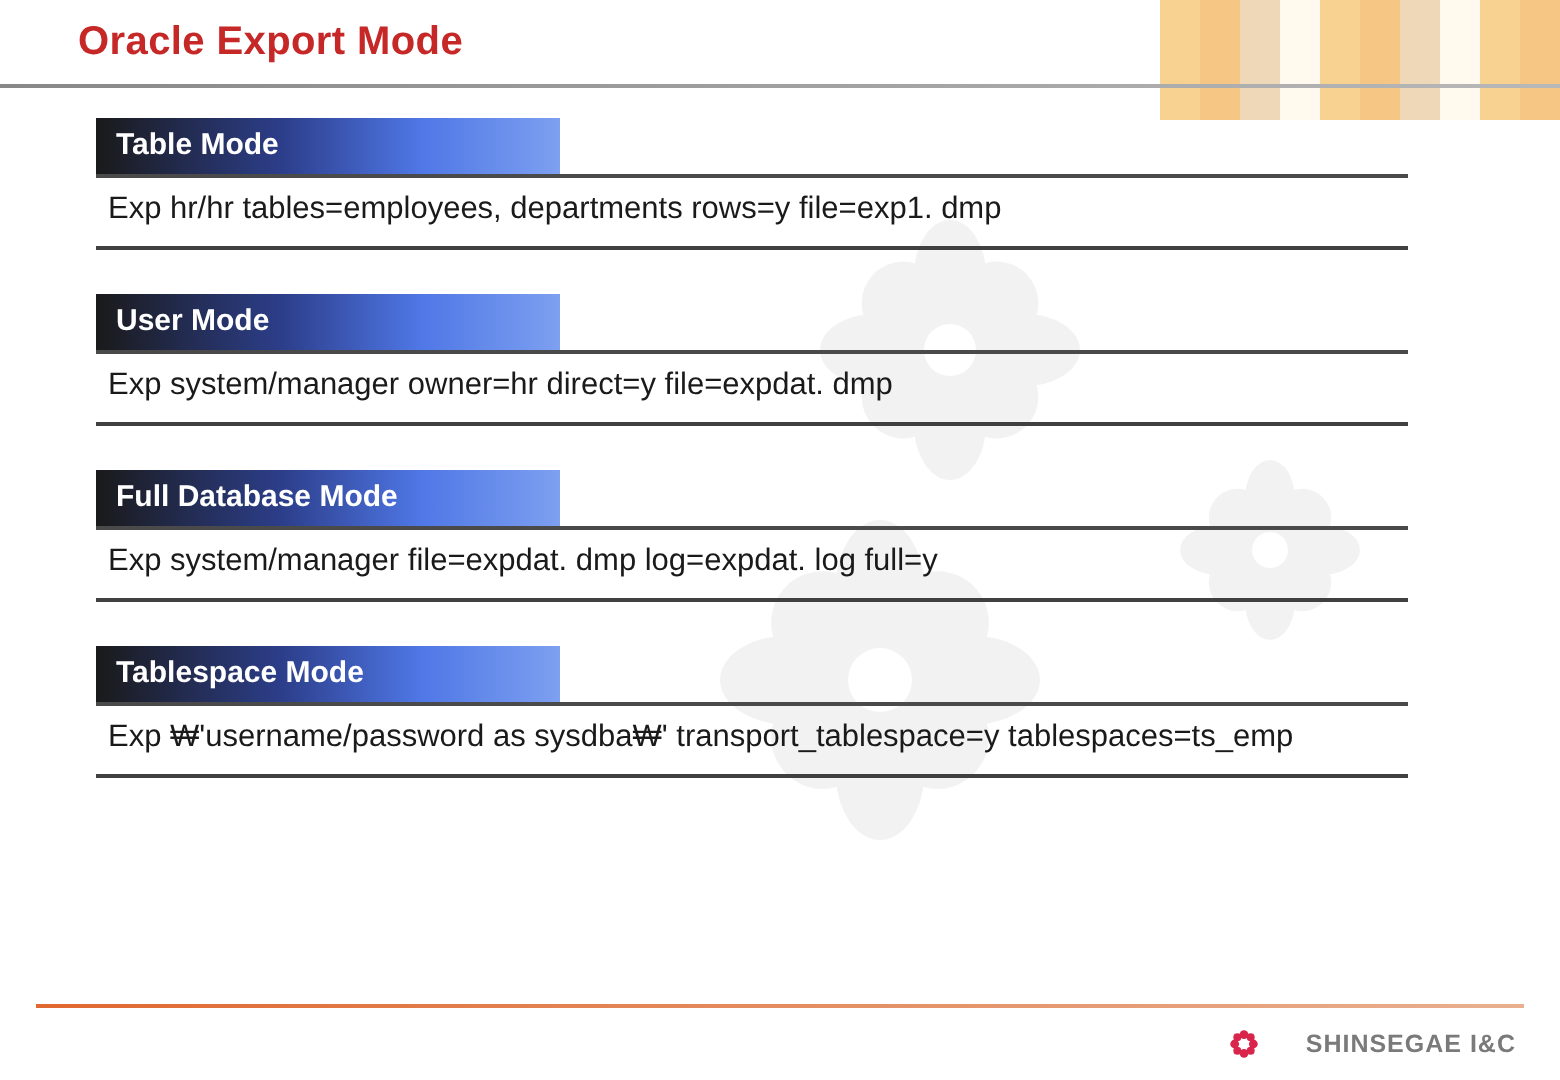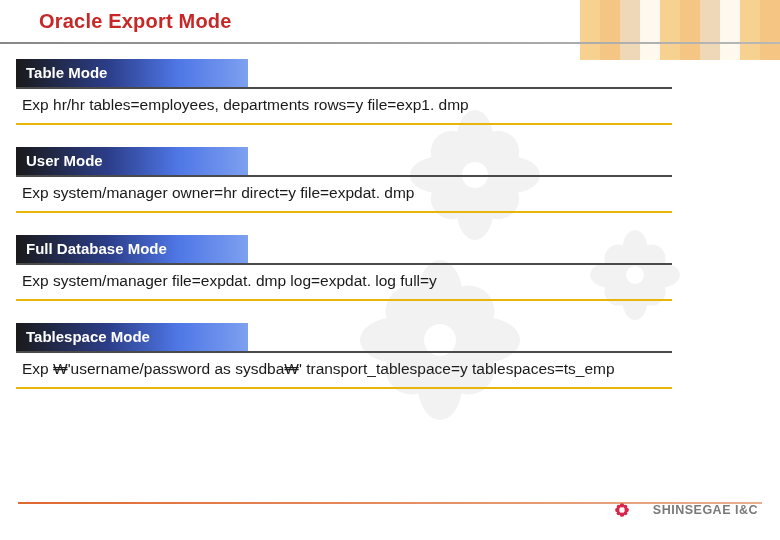--- a/index.html
+++ b/index.html
@@ -50,58 +50,58 @@
     z-index: 0;
   }
   .flower svg { display: block; }
   .f1 { left: 410px; top: 110px; width: 130px; height: 130px; opacity: 0.10; }
   .f2 { left: 360px; top: 260px; width: 160px; height: 160px; opacity: 0.10; }
   .f3 { left: 590px; top: 230px; width: 90px;  height: 90px;  opacity: 0.10; }
 
   .content {
     position: relative;
     z-index: 3;
-    padding: 20px 30px 0 16px;
+    padding: 20px 30px 0 48px;
   }
 
   .section { margin-bottom: 22px; }
 
   .section-title {
     display: inline-block;
     width: 232px;
     padding: 5px 10px 6px 10px;
     color: #ffffff;
     font-weight: 700;
     font-size: 15px;
     background: linear-gradient(90deg, #1a1a1a 0%, #2c3e8a 40%, #4f77e6 70%, #7da0f0 100%);
     box-sizing: border-box;
   }
 
   .section-body {
     border-top: 2px solid #4a4a4a;
-    border-bottom: 2px solid #eab308;
+    border-bottom: 2px solid #404040;
     padding: 6px 8px 7px 6px;
     font-size: 15.5px;
     color: #1a1a1a;
     line-height: 1.35;
     width: 656px;
     box-sizing: border-box;
   }
 
   .footer-line {
     position: absolute;
     left: 18px; right: 18px;
     bottom: 36px;
     height: 2px;
     background: linear-gradient(90deg, #e06830 0%, #e8b090 100%);
   }
   .footer-logo {
     position: absolute;
     right: 22px;
-    bottom: 22px;
+    bottom: 10px;
     display: flex;
     align-items: center;
     gap: 23px;
   }
   .footer-logo .mark {
     width: 16px; height: 16px;
   }
   .footer-logo .text {
     font-size: 12.5px;
     letter-spacing: 0.5px;

